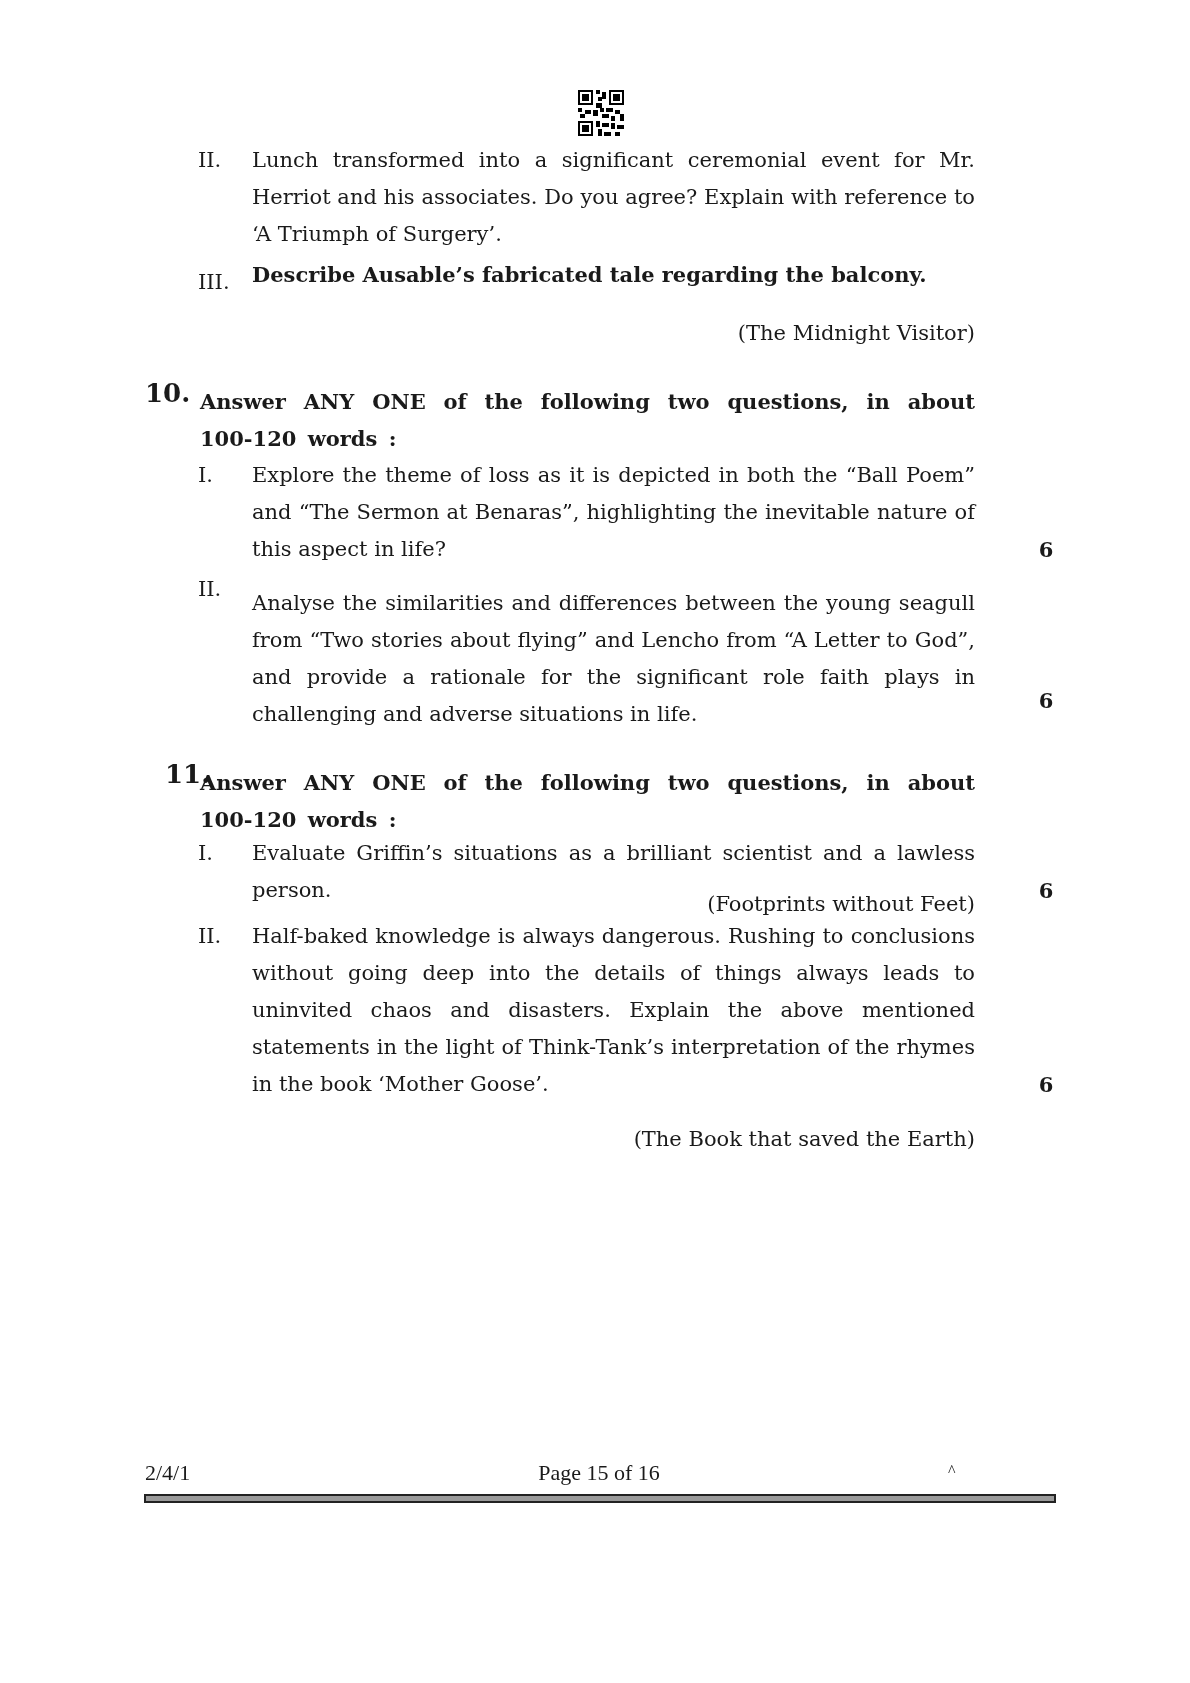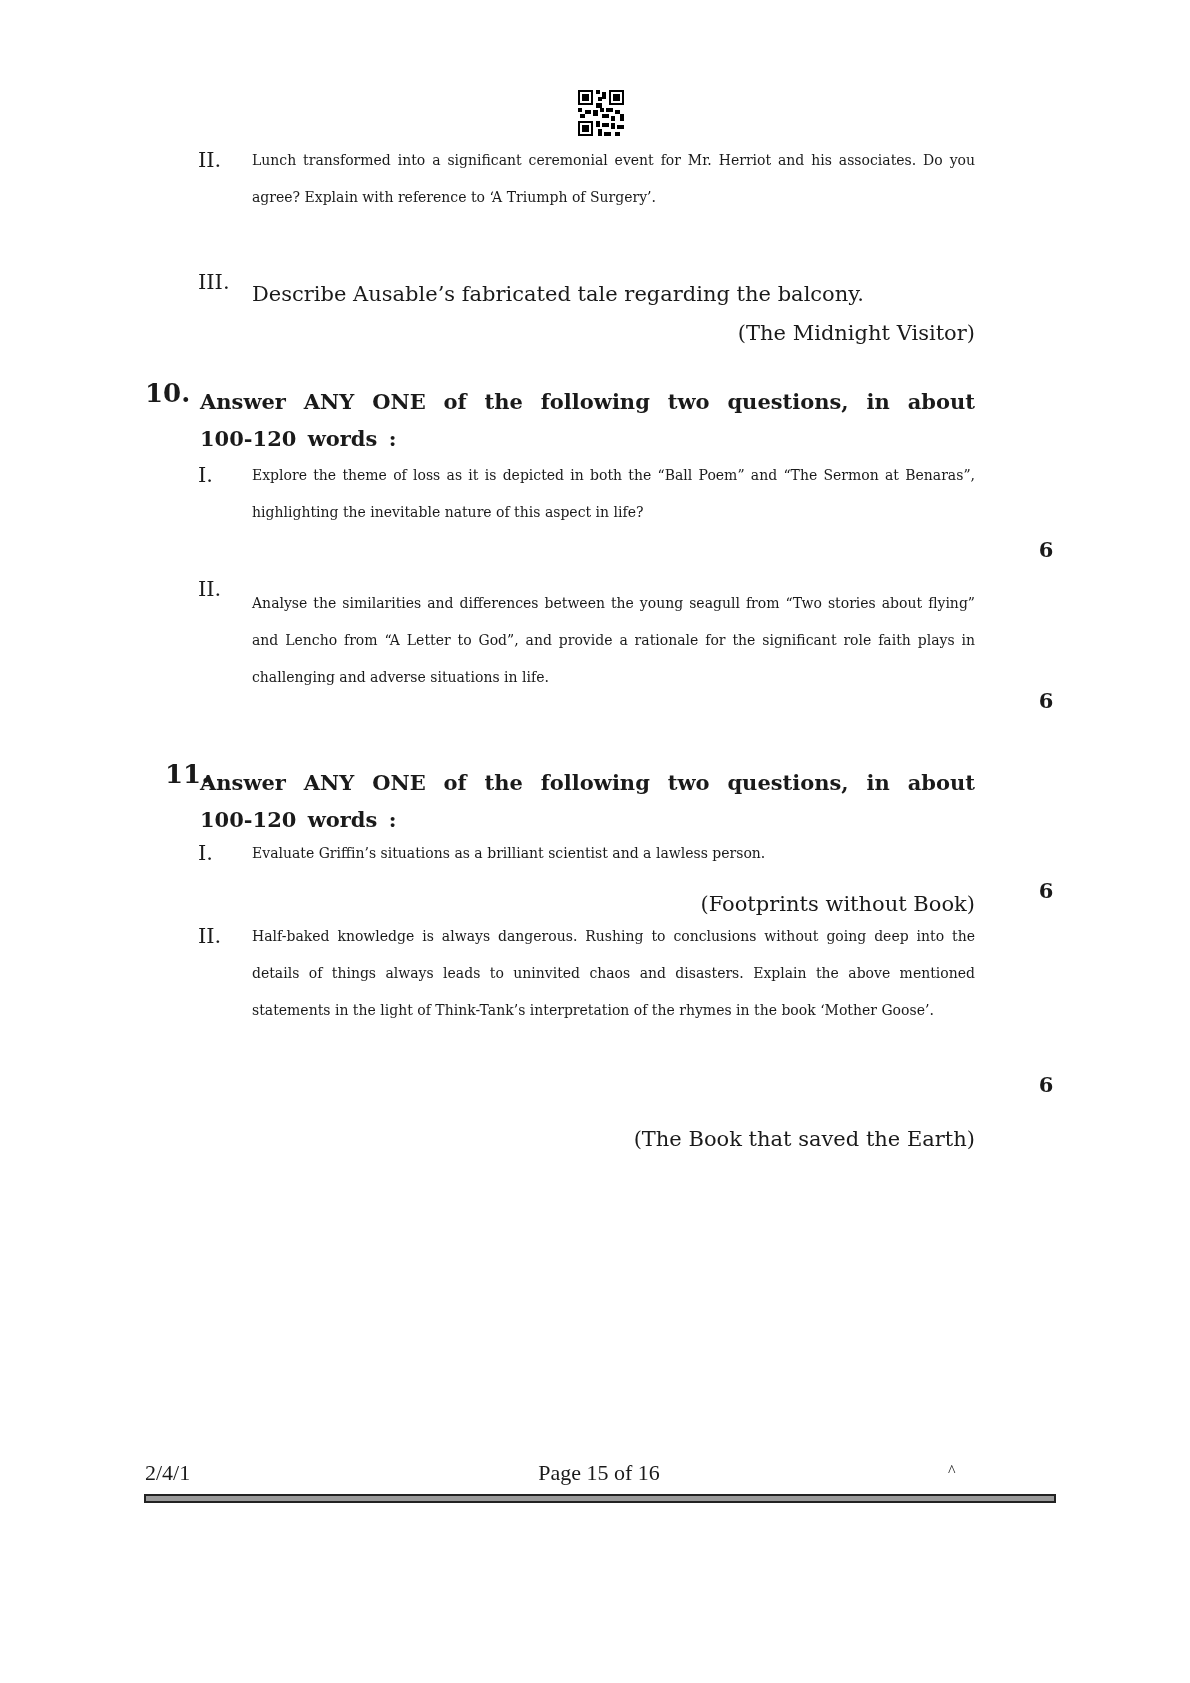--- a/index.html
+++ b/index.html
@@ -2,21 +2,21 @@
 <html><head>
 <meta charset="utf-8">
 <style>
   html, body { margin:0; padding:0; background:#ffffff; }
   body { width:1190px; height:1683px; position:relative; overflow:hidden;
          font-family: "DejaVu Serif", "Liberation Serif", serif; color:#1a1a1a; }
   .qr { position:absolute; left:578px; top:90px; width:46px; height:46px; }
   .page { position:absolute; left:0; top:0; width:1190px; }
   .line { position:absolute; font-size:21px; line-height:37px; white-space:nowrap; }
   .roman { position:absolute; font-size:21px; line-height:37px; }
-  .para { position:absolute; font-size:14px; line-height:37px; text-align:justify; text-align-last:left; }
+  .para { position:absolute; font-size:21px; line-height:37px; text-align:justify; text-align-last:left; }
   .qnum { position:absolute; font-size:26px; line-height:37px; font-weight:bold; }
   .qhead { position:absolute; left:200px; width:775px; font-size:21px; line-height:37px; font-weight:bold; text-align:justify; text-align-last:left; word-spacing:4px;margin-top:8px; }
   .mark { position:absolute; left:1036px; width:20px; text-align:center; font-size:21px; line-height:37px; font-weight:bold; }
   .src { position:absolute; right:215px; font-size:21px; line-height:37px; white-space:nowrap;margin-top:14px; }
   .footer-left { position:absolute; left:145px; top:1460px; font-size:22px; font-family:"Liberation Serif", serif;text-align:center; }
   .footer-center { position:absolute; left:0; width:1198px; text-align:center; top:1460px; font-size:22px; font-family:"Liberation Serif", serif; }
   .footer-right { position:absolute; left:948px; top:1462px; font-size:16px; font-family:"Liberation Serif", serif; }
   .footer-bar { position:absolute; left:144px; top:1494px; width:908px; height:5px; background:#9a9a9a; border:2px solid #222; }
 </style>
 </head>
@@ -54,40 +54,40 @@
       <rect x="18" y="16" width="3" height="2" fill="#000"></rect>
     <rect x="9" y="18" width="2" height="3" fill="#000"></rect>
       <rect x="12" y="19" width="3" height="2" fill="#000"></rect>
       <rect x="17" y="19" width="2" height="2" fill="#000"></rect>
   </svg>
 
   <div class="roman" style="left:198px; top:142px;">II.</div>
   <div class="para" style="left:252px; top:142px; width:723px;">Lunch transformed into a significant ceremonial event for Mr. Herriot and his associates. Do you agree? Explain with reference to ‘A Triumph of Surgery’.</div>
 
   <div class="roman" style="left:198px; top:264px;">III.</div>
-  <div class="line" style="left:252px; top:276px;">Describe Ausable’s fabricated tale regarding the balcony.</div>
+  <div class="line" style="left:252px; top:256px;font-weight:bold;">Describe Ausable’s fabricated tale regarding the balcony.</div>
   <div class="src" style="top:301px;">(The Midnight Visitor)</div>
 
   <div class="qnum" style="left:145px; top:375px;">10.</div>
   <div class="qhead" style="top:375px;">Answer ANY ONE of the following two questions, in about 100-120 words :</div>
 
   <div class="roman" style="left:198px; top:457px;">I.</div>
   <div class="para" style="left:252px; top:457px; width:723px;">Explore the theme of loss as it is depicted in both the “Ball Poem” and “The Sermon at Benaras”, highlighting the inevitable nature of this aspect in life?</div>
   <div class="mark" style="top:531px;">6</div>
 
   <div class="roman" style="left:198px; top:571px;">II.</div>
   <div class="para" style="left:252px; top:585px; width:723px;">Analyse the similarities and differences between the young seagull from “Two stories about flying” and Lencho from “A Letter to God”, and provide a rationale for the significant role faith plays in challenging and adverse situations in life.</div>
   <div class="mark" style="top:682px;">6</div>
 
   <div class="qnum" style="left:145px; top:756px;margin-left:20px;">11.</div>
   <div class="qhead" style="top:756px;">Answer ANY ONE of the following two questions, in about 100-120 words :</div>
 
   <div class="roman" style="left:198px; top:835px;">I.</div>
   <div class="para" style="left:252px; top:835px; width:723px;">Evaluate Griffin’s situations as a brilliant scientist and a lawless person.</div>
-  <div class="src" style="top:872px;">(Footprints without Book)</div>
+  <div class="src" style="top:872px;">(Footprints without Feet)</div>
   <div class="mark" style="top:872px;">6</div>
 
   <div class="roman" style="left:198px; top:918px;">II.</div>
   <div class="para" style="left:252px; top:918px; width:723px;">Half-baked knowledge is always dangerous. Rushing to conclusions without going deep into the details of things always leads to uninvited chaos and disasters. Explain the above mentioned statements in the light of Think-Tank’s interpretation of the rhymes in the book ‘Mother Goose’.</div>
   <div class="mark" style="top:1066px;">6</div>
   <div class="src" style="top:1107px;">(The Book that saved the Earth)</div>
 
   <div class="footer-left">2/4/1</div>
   <div class="footer-center">Page 15 of 16</div>
   <div class="footer-right">^</div>

